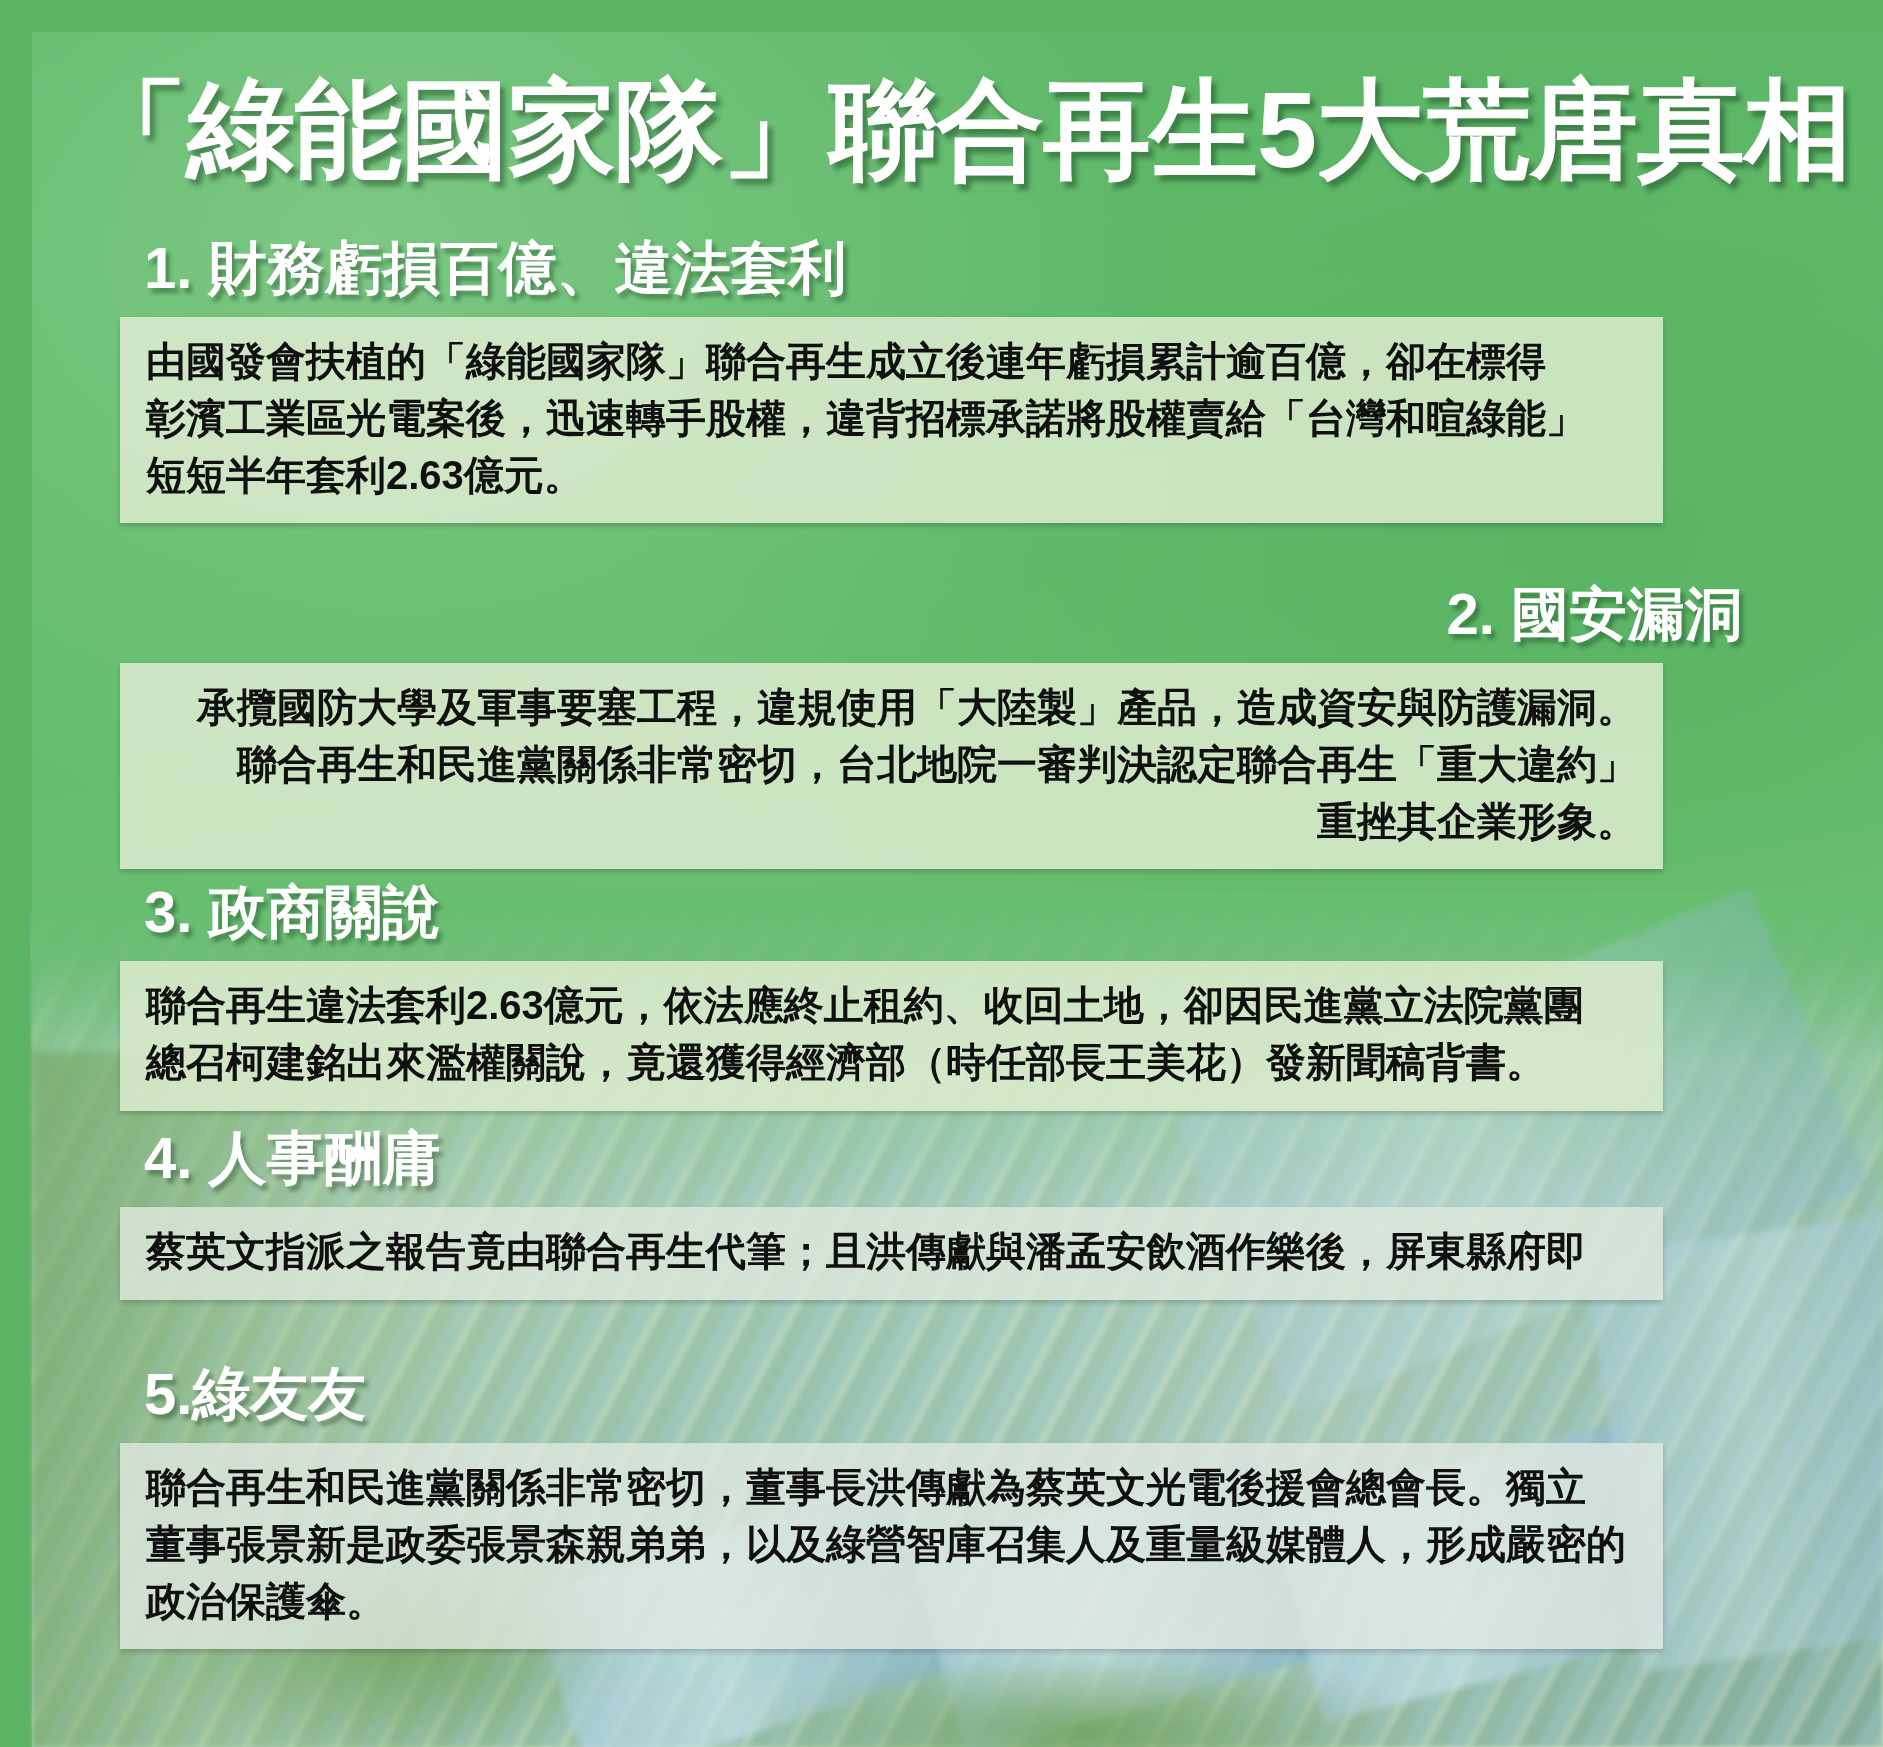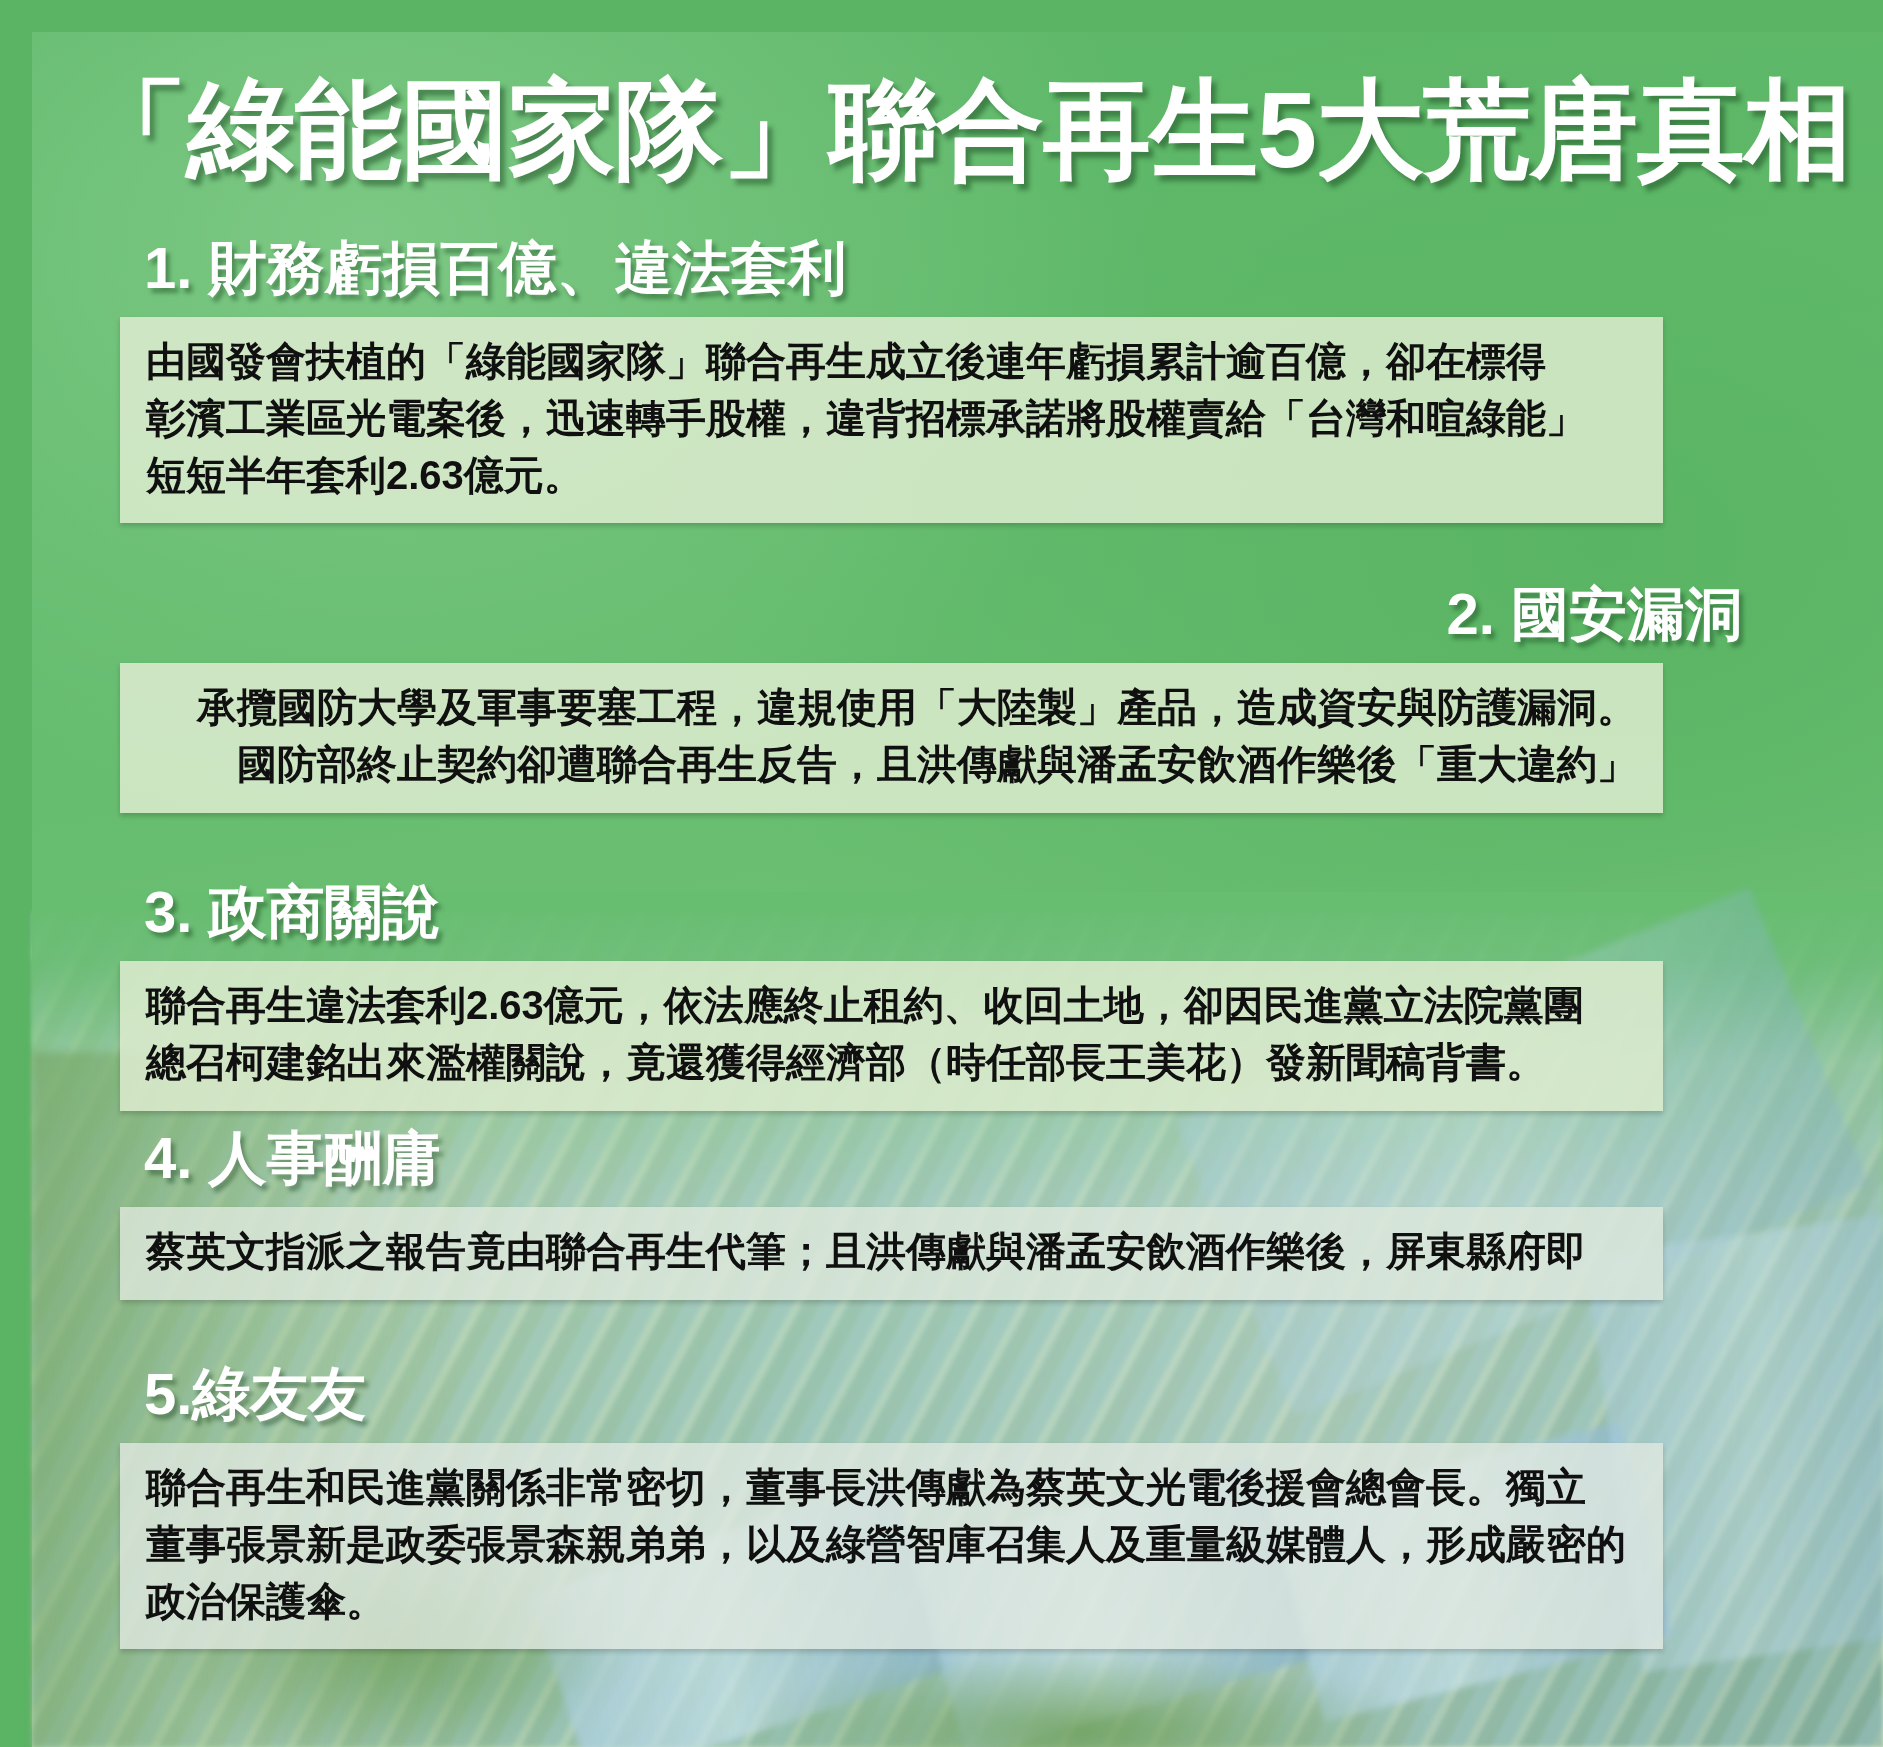--- a/index.html
+++ b/index.html
@@ -143,21 +143,22 @@
       <p>由國發會扶植的「綠能國家隊」聯合再生成立後連年虧損累計逾百億，卻在標得</p>
       <p>彰濱工業區光電案後，迅速轉手股權，違背招標承諾將股權賣給「台灣和暄綠能」</p>
       <p>短短半年套利2.63億元。</p>
     </div>
   </div>
 
   <div class="section" style="top:542px;text-align:right;">
     <div class="sec-head">2. 國安漏洞</div>
     <div class="sec-body">
       <p>承攬國防大學及軍事要塞工程，違規使用「大陸製」產品，造成資安與防護漏洞。</p>
-      <p>國防部終止契約卻遭聯合再生反告，且洪傳獻與潘孟安飲酒作樂後「重大違約」</p>
+      <p>聯合再生和民進黨關係非常密切，台北地院一審判決認定聯合再生「重大違約」</p>
+      <p>重挫其企業形象。</p>
     </div>
   </div>
 
   <div class="section" style="top:840px;">
     <div class="sec-head">3. 政商關說</div>
     <div class="sec-body">
       <p>聯合再生違法套利2.63億元，依法應終止租約、收回土地，卻因民進黨立法院黨團</p>
       <p>總召柯建銘出來濫權關說，竟還獲得經濟部（時任部長王美花）發新聞稿背書。</p>
     </div>
   </div>

